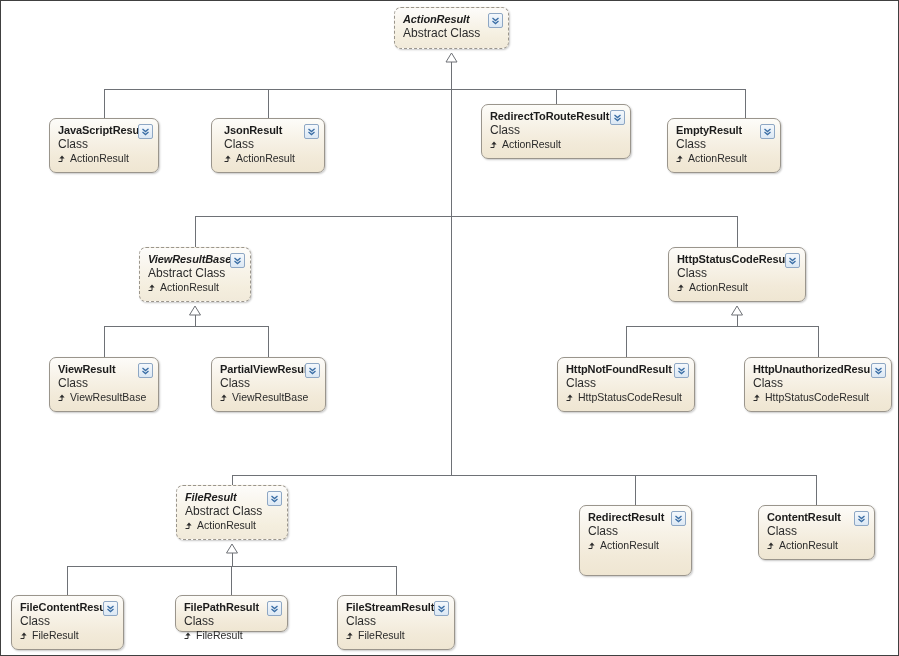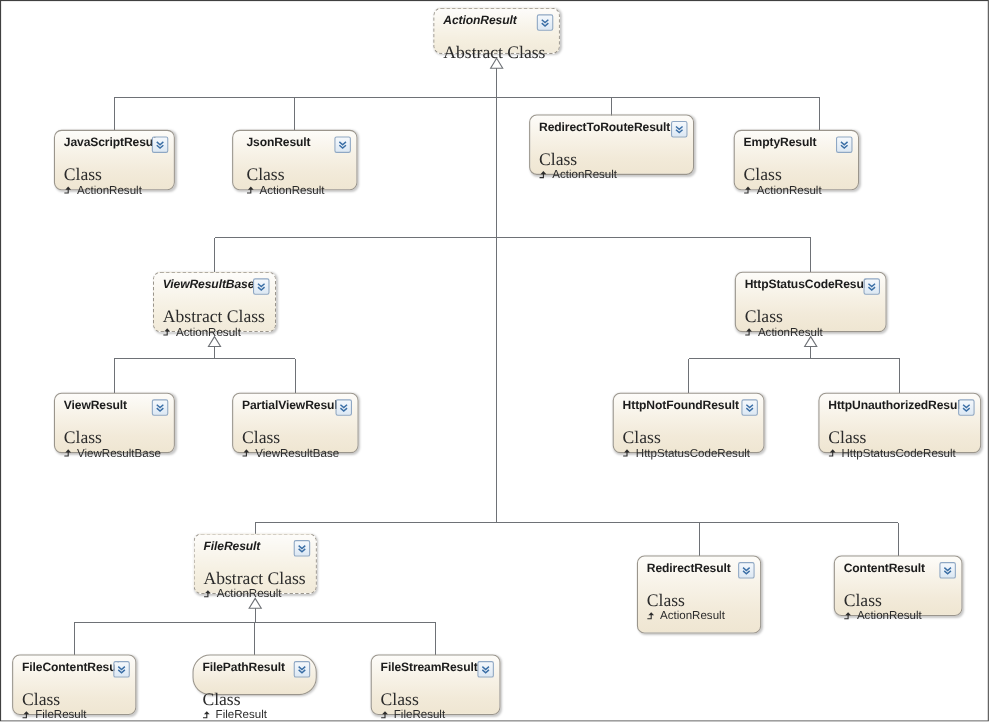--- a/index.html
+++ b/index.html
@@ -47,26 +47,25 @@
     color: #1c1c1c;
     line-height: 13px;
     letter-spacing: -0.1px;
     padding-right: 20px;
     white-space: nowrap;
   }
   .cls.abstract .nm {
     font-style: italic;
   }
   .cls .kind {
-    font-size: 16px;
+    font-size: 12px;
     color: #2b2b2b;
     line-height: 13px;
-    margin-top: 16px;
+    margin-top: 1px;
     white-space: nowrap;
-    font-family: Liberation Serif, serif;
   }
   .cls .base {
     font-size: 10.5px;
     color: #2b2b2b;
     line-height: 13px;
     margin-top: 1px;
     white-space: nowrap;
     display: flex;
     align-items: center;
     gap: 3px;
@@ -370,21 +369,21 @@
           </svg></span>
         <span>FileResult</span>
       </div>
       <div class="chev">
         <svg width="9" height="9" viewBox="0 0 9 9">
           <path d="M1.5 2 L4.5 4.6 L7.5 2" fill="none" stroke="#3a6ea5" stroke-width="1.3"></path>
           <path d="M1.5 5 L4.5 7.6 L7.5 5" fill="none" stroke="#3a6ea5" stroke-width="1.3"></path>
         </svg>
       </div>
     </div>
-    <div class="cls" style="left: 174px; top: 594px; width: 113px; height: 37px; border-radius: 16px;">
+    <div class="cls" style="left: 174px; top: 594px; width: 113px; height: 37px;">
       <div class="nm">FilePathResult</div>
       <div class="kind">Class</div>
       <div class="base">
         <span class="arrow-ic"><svg width="9" height="9" viewBox="0 0 9 9">
             <path d="M0.5 6.5 L4 6.5 L4 2.5" fill="none" stroke="#2b2b2b" stroke-width="1"></path>
             <path d="M4 0.5 L6.6 3.4 L1.4 3.4 Z" fill="#2b2b2b"></path>
           </svg></span>
         <span>FileResult</span>
       </div>
       <div class="chev">

